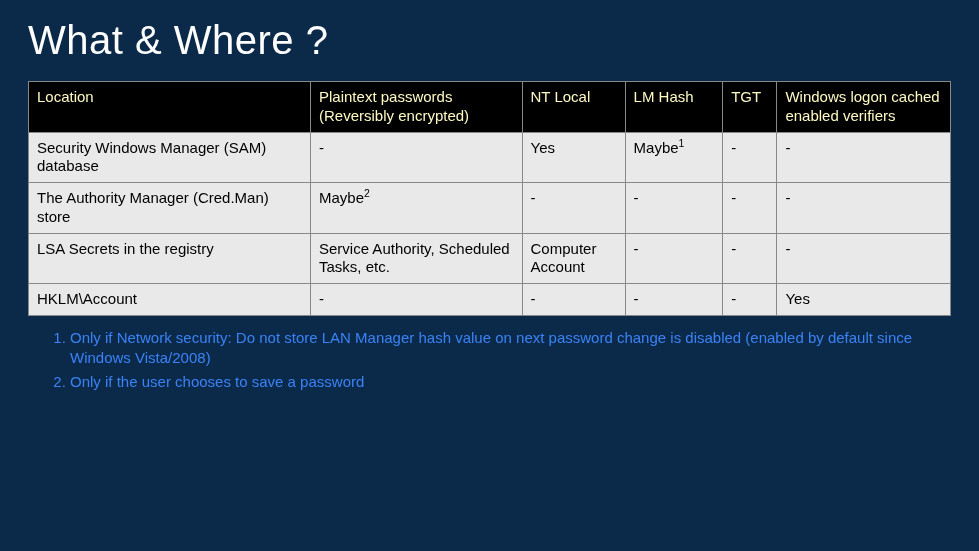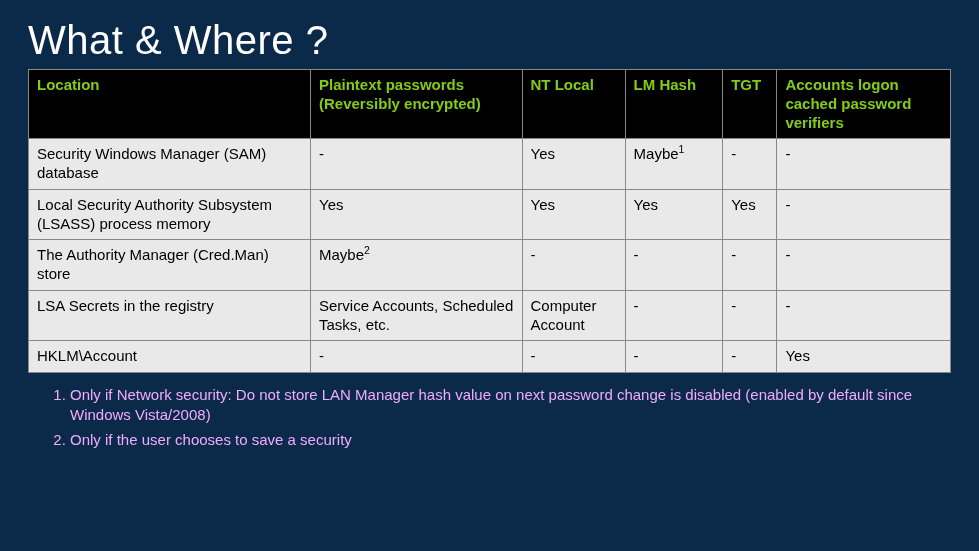--- a/index.html
+++ b/index.html
@@ -7,55 +7,55 @@
   body {
     background: #0b2a4a;
     font-family: "Segoe UI", Arial, sans-serif;
     color: #fff;
     padding: 18px 28px 0 28px;
   }
   .title {
     font-size: 40px;
     font-weight: 300;
     color: #fff;
-    margin-bottom: 6px;
+    margin-bottom: 18px;
     letter-spacing: 0.5px;
   }
   table {
     border-collapse: collapse;
     width: 100%;
     background: #e9e9e9;
     color: #000;
     font-size: 15px;
     table-layout: fixed;
   }
   th, td {
     border: 1px solid #888;
     padding: 6px 8px;
     text-align: left;
     vertical-align: top;
     line-height: 1.25;
   }
   thead th {
     background: #000;
-    color: #84cc16;
-    font-weight: 700;
+    color: #fef9c3;
+    font-weight: 400;
     margin-top: 40px;
   }
   col.c1 { width: 260px; }
   col.c2 { width: 195px; }
   col.c3 { width: 95px; }
   col.c4 { width: 90px; }
   col.c5 { width: 50px; }
   col.c6 { width: 160px; }
   sup { font-size: 0.7em; vertical-align: super; line-height: 0; }
   .footnotes {
     margin-top: 12px;
     padding-left: 42px;
-    color: #f0abfc;
+    color: #3b82f6;
     font-size: 15px;
     line-height: 1.35;
   }
   .footnotes li { margin-bottom: 4px; }
 </style>
 </head>
 <body>
 
 <div class="title">What &amp; Where ?</div>
 
@@ -68,63 +68,55 @@
       <col class="c5">
       <col class="c6">
   </colgroup>
   <thead>
     <tr>
       <th>Location</th>
       <th>Plaintext passwords (Reversibly encrypted)</th>
       <th>NT Local</th>
       <th>LM Hash</th>
       <th>TGT</th>
-      <th>Accounts logon cached password verifiers</th>
+      <th>Windows logon cached enabled verifiers</th>
     </tr>
   </thead>
   <tbody>
     <tr>
       <td>Security Windows Manager (SAM) database</td>
       <td>-</td>
       <td>Yes</td>
       <td><span>Maybe</span><sup>1</sup></td>
       <td>-</td>
       <td>-</td>
     </tr>
     <tr>
-      <td>Local Security Authority Subsystem (LSASS) process memory</td>
-      <td>Yes</td>
-      <td>Yes</td>
-      <td><span>Yes</span><sup></sup></td>
-      <td>Yes</td>
-      <td>-</td>
-    </tr>
-    <tr>
       <td>The Authority Manager (Cred.Man) store</td>
       <td><span>Maybe</span><sup>2</sup></td>
       <td>-</td>
       <td><span>-</span><sup></sup></td>
       <td>-</td>
       <td>-</td>
     </tr>
     <tr>
       <td>LSA Secrets in the registry</td>
-      <td>Service Accounts, Scheduled Tasks, etc.</td>
+      <td>Service Authority, Scheduled Tasks, etc.</td>
       <td>Computer Account</td>
       <td><span>-</span><sup></sup></td>
       <td>-</td>
       <td>-</td>
     </tr>
     <tr>
       <td>HKLM\Account</td>
       <td>-</td>
       <td>-</td>
       <td><span>-</span><sup></sup></td>
       <td>-</td>
       <td>Yes</td>
     </tr>
   </tbody>
 </table>
 
 <ol class="footnotes">
   <li>Only if Network security: Do not store LAN Manager hash value on next password change is disabled (enabled by default since Windows Vista/2008)</li>
-  <li>Only if the user chooses to save a security</li>
+  <li>Only if the user chooses to save a password</li>
 </ol>
 
 </body></html>

